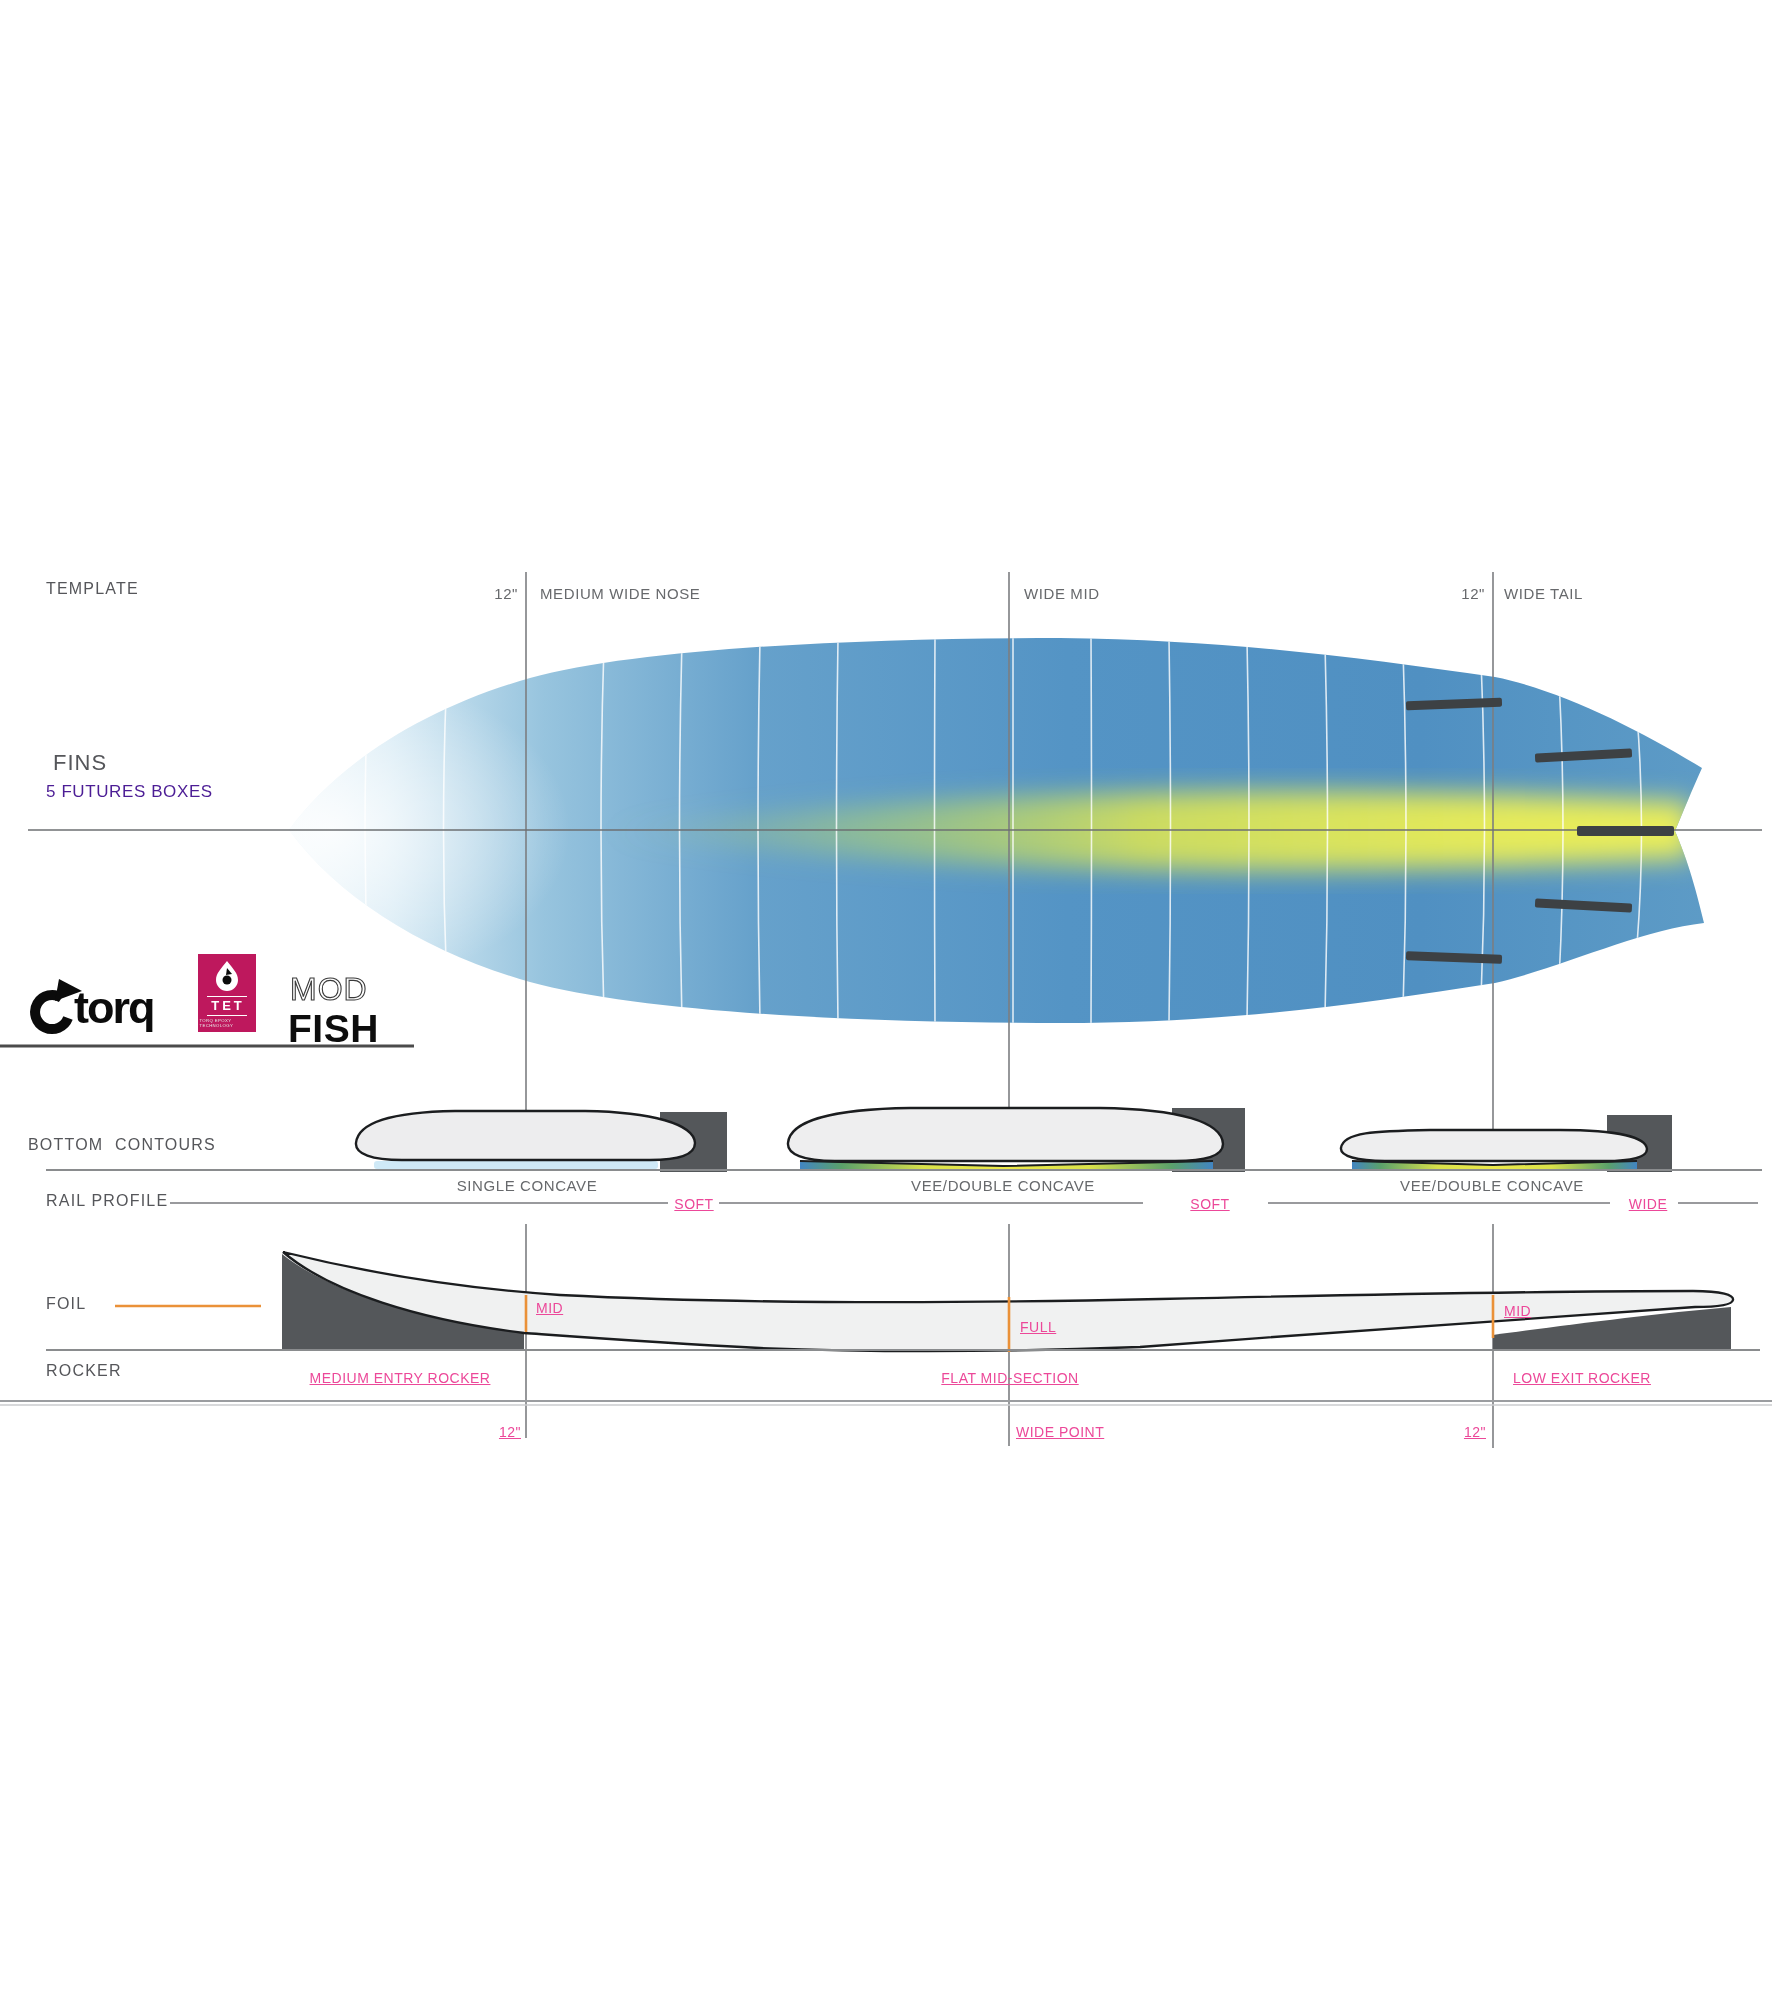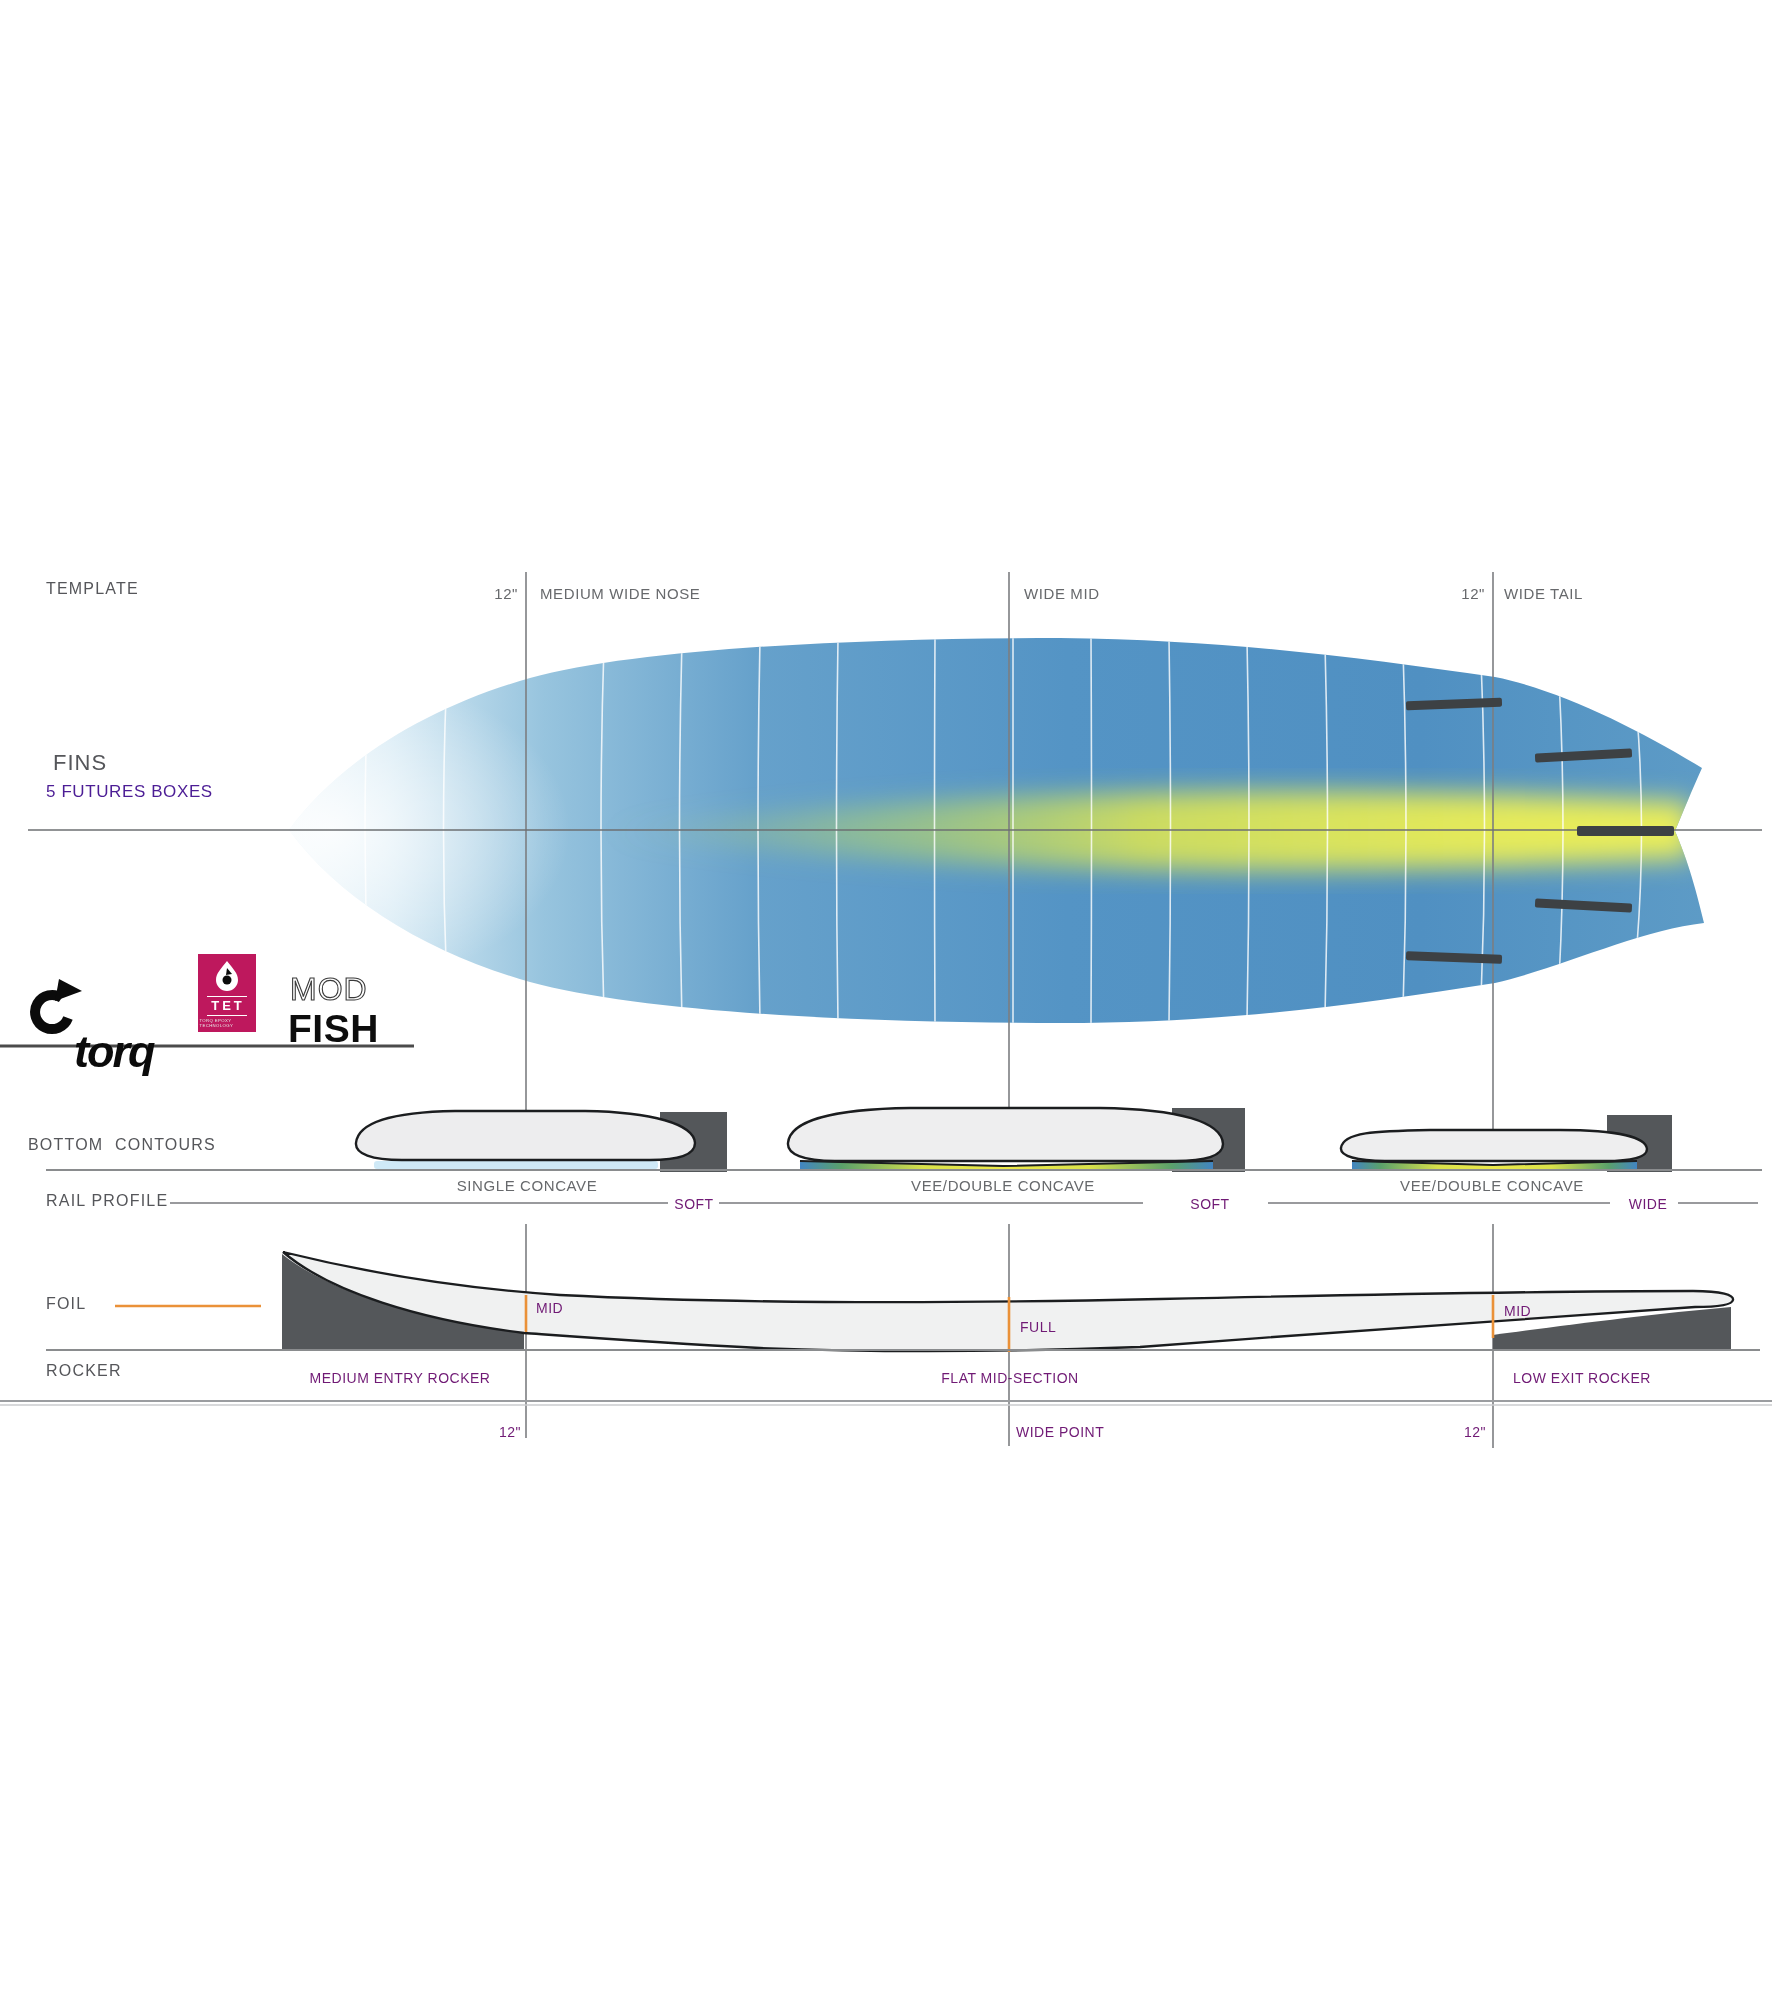--- a/index.html
+++ b/index.html
@@ -3,21 +3,21 @@
 <meta charset="utf-8">
 <style>
   html,body{margin:0;padding:0;background:#ffffff;}
   .stage{
     position:relative;width:1772px;height:2000px;background:#ffffff;overflow:hidden;
     font-family:"Liberation Sans", sans-serif;color:#58595b;
   }
   .lbl{position:absolute;white-space:nowrap;color:#58595b;}
   .hdr{font-size:16px;letter-spacing:1.2px;color:#55565a;}
   .sm{font-size:15px;letter-spacing:.6px;color:#67696c;}
-  .xs{font-size:14px;letter-spacing:.5px;color:#701a75;}
+  .xs{font-size:14px;letter-spacing:.5px;color:#ec4899;text-decoration:underline;}
   .ctr{text-align:center;}
   .rt{text-align:right;}
   .fins-title{font-size:22px;letter-spacing:1px;color:#55565a;}
   .fins-sub{font-size:17px;letter-spacing:.6px;color:#4c1d95;}
   .torq-word{font-size:45px;font-weight:800;letter-spacing:-2px;color:#0b0b0b;}
   .fish-word{font-size:39px;font-weight:800;letter-spacing:.5px;color:#0d0d0d;margin-top:8px;}
   .tet-badge{
     position:absolute;left:198px;top:954px;width:58px;height:78px;background:#be185d;
     display:flex;flex-direction:column;align-items:center;justify-content:flex-start;
   }
@@ -210,21 +210,21 @@
   <div class="lbl hdr" style="left:46px;top:580px;">TEMPLATE</div>
   <div class="lbl sm rt" style="left:460px;top:585px;width:58px;">12"</div>
   <div class="lbl sm" style="left:540px;top:585px;">MEDIUM WIDE NOSE</div>
   <div class="lbl sm" style="left:1024px;top:585px;">WIDE MID</div>
   <div class="lbl sm rt" style="left:1427px;top:585px;width:58px;">12"</div>
   <div class="lbl sm" style="left:1504px;top:585px;">WIDE TAIL</div>
 
   <div class="lbl fins-title" style="left:46px;top:750px;margin-left:7px;">FINS</div>
   <div class="lbl fins-sub" style="left:46px;top:782px;">5 FUTURES BOXES</div>
 
-  <div class="lbl torq-word" style="left:74px;top:1026px;font-style:italic;">torq</div>
+  <div class="lbl torq-word" style="left:74px;top:982px;">torq</div>
   <div class="tet-badge">
     <svg width="30" height="34" viewBox="0 0 30 34" style="margin-top:6px;">
       <path d="M15 1 C9 9 4 13 4 20 A11 11 0 0 0 26 20 C26 13 21 9 15 1 Z" fill="#ffffff"></path>
       <circle cx="15" cy="20" r="4.5" fill="#0c0c0c"></circle>
       <path d="M15 8 L20 14 L14 15 Z" fill="#0c0c0c"></path>
     </svg>
     <div class="tet-word">TET</div>
     <div class="tet-caption">TORQ EPOXY TECHNOLOGY</div>
   </div>
   <div class="lbl fish-word" style="left:288px;top:999px;">FISH</div>

